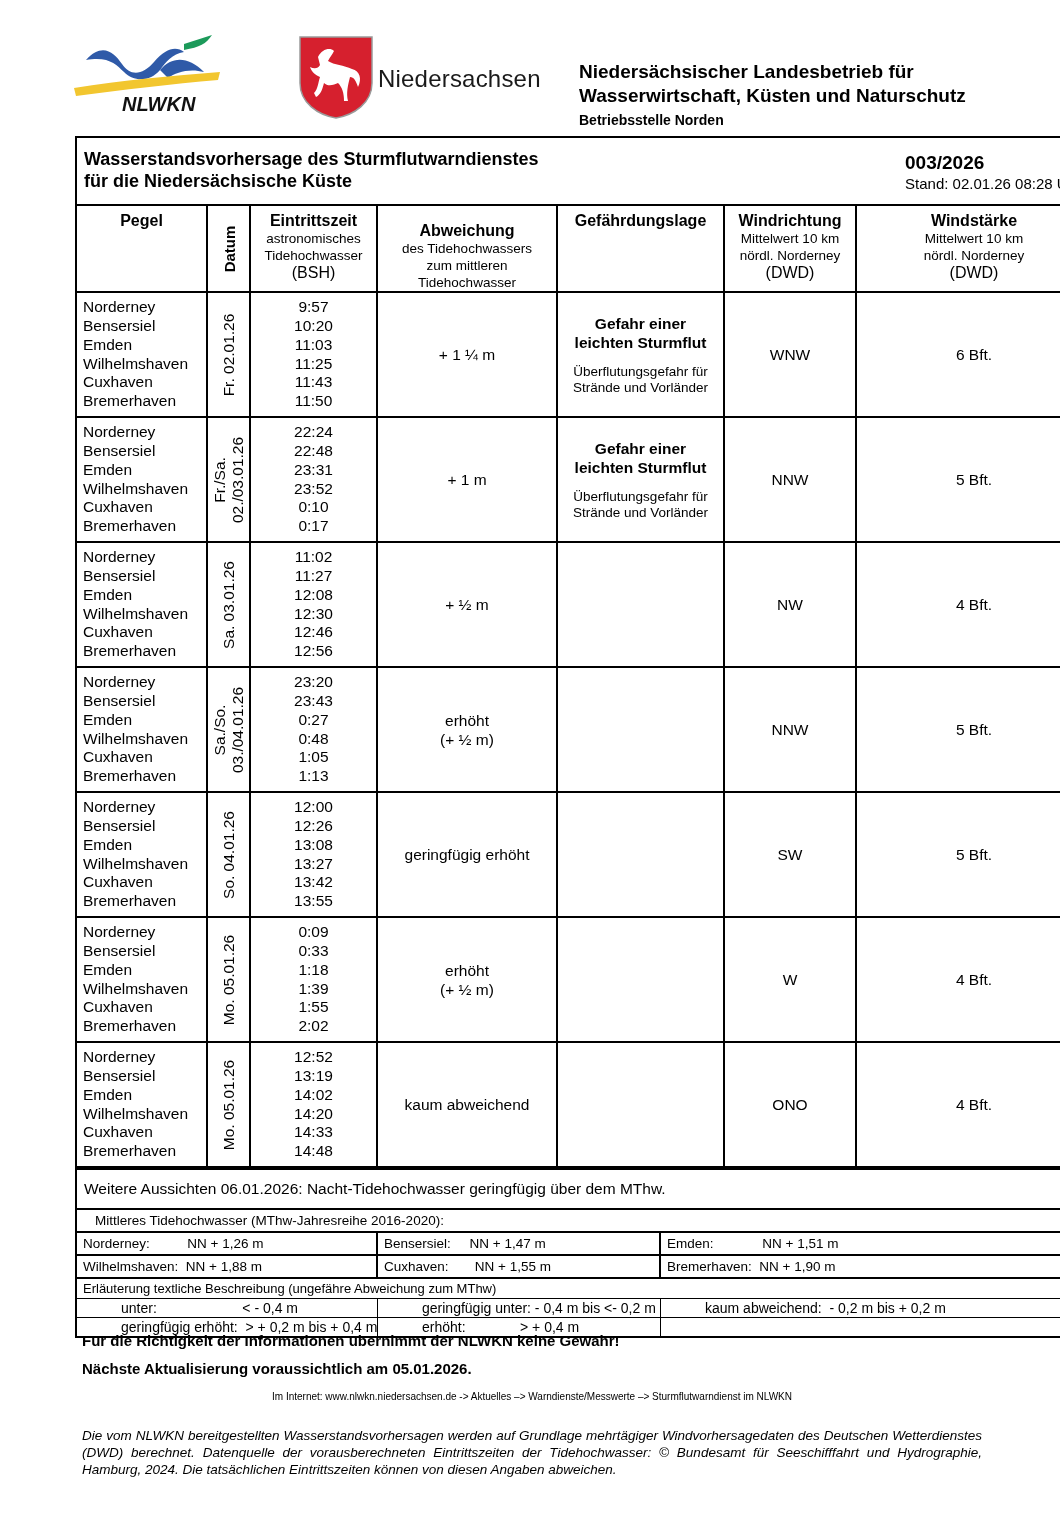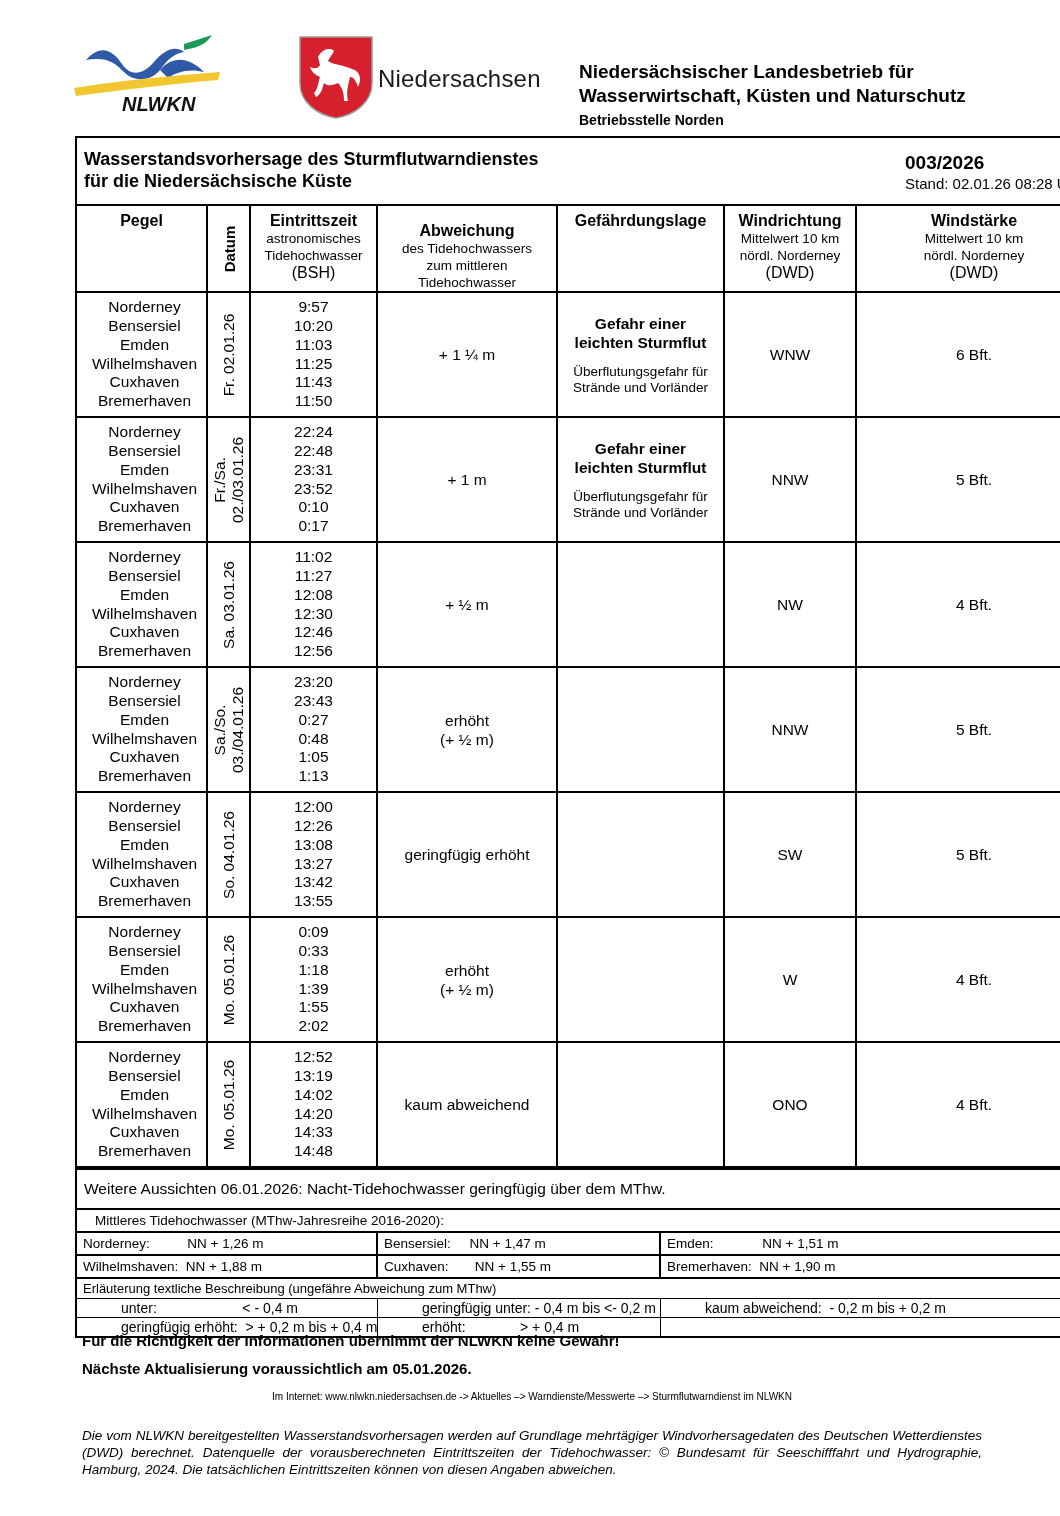--- a/index.html
+++ b/index.html
@@ -29,21 +29,21 @@
   table.fc th:first-child, table.fc td:first-child { border-left:none; }
   table.fc th:last-child, table.fc td:last-child { border-right:none; }
   table.fc th { vertical-align:top; font-weight:normal; height:79px; padding-top:6px; box-sizing:border-box; }
   .th-main { font-weight:bold; font-size:16px; line-height:18px; display:block; }
   .th-sub { font-size:13.5px; line-height:17px; display:block; }
   .th-unit { font-size:16px; line-height:18px; display:block; }
   .datum-hdr { position:relative; }
   .datum-hdr span { position:absolute; left:50%; top:50%; transform:translate(-50%,-50%) rotate(-90deg); font-weight:bold; font-size:15px; white-space:nowrap; }
 
   table.fc td { height:123px; font-size:15.5px; }
-  .pegel-cell { padding-left:6px !important; text-align:center; line-height:18.8px; }
+  .pegel-cell { padding-left:6px !important; text-align:left; line-height:18.8px; }
   .pegel-cell div { white-space:nowrap; }
   .date-cell { position:relative; }
   .date-rot { position:absolute; left:50%; top:50%; transform:translate(-50%,-50%) rotate(-90deg); white-space:nowrap; text-align:center; font-size:15.5px; line-height:18px; }
   .time-cell { text-align:center; line-height:18.8px; }
   .center-cell { text-align:center; line-height:19px;margin-top:48px; }
   .gef-bold { font-weight:bold; font-size:15.5px; line-height:19px; }
   .gef-sub { font-size:13.5px; line-height:16px; margin-top:12px; }
 
   .outlook { height:38px; border-top:2px solid #000; display:flex; align-items:center; padding-left:7px; font-size:15.5px; }
   .mthw-title { border-top:2px solid #000; height:21px; line-height:21px; padding-left:18px; font-size:13.5px; }

